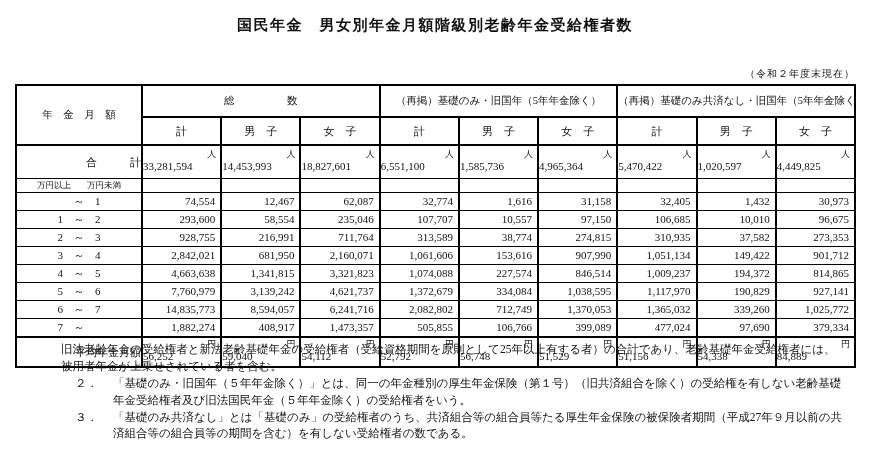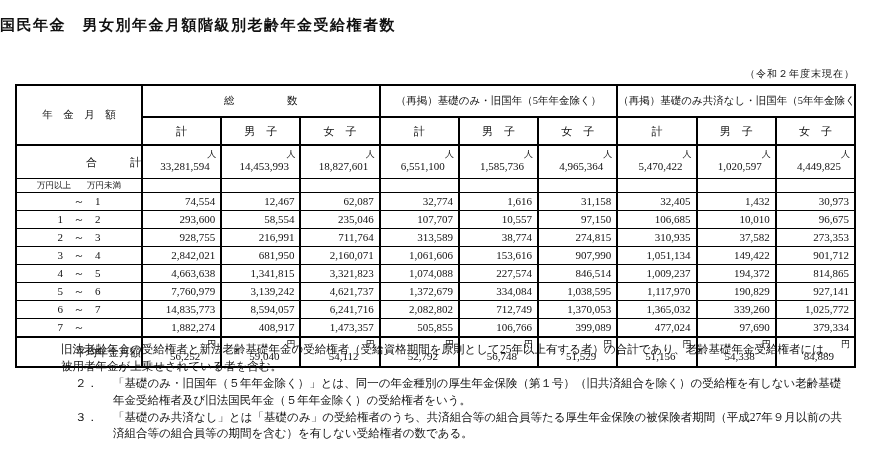--- a/index.html
+++ b/index.html
@@ -1,41 +1,41 @@
 <!DOCTYPE html>
 <html lang="ja"><head>
 <meta charset="utf-8">
 <style>
   html,body{margin:0;padding:0;background:#fff;}
   body{width:870px;height:451px;overflow:hidden;
        font-family:"Liberation Serif","DejaVu Serif",serif;color:#111;}
   .page{position:relative;width:870px;height:451px;background:#fff;}
 
-  .title{position:absolute;top:16px;left:0;width:870px;
+  .title{position:absolute;top:16px;left:0;width:870px;text-align:center;
          font-size:15px;font-weight:bold;letter-spacing:1.5px;}
   .asof{position:absolute;top:67px;right:15px;font-size:10px;letter-spacing:1px;}
 
   table.tbl{position:absolute;top:84px;left:15px;width:841px;
             border-collapse:collapse;table-layout:fixed;border:2px solid #000;}
   .tbl th,.tbl td{border:1px solid #000;padding:0;font-weight:normal;
                   font-size:11px;line-height:1.15;vertical-align:middle;
                   overflow:hidden;white-space:nowrap;}
   col.c-label{width:126px;}
 
   .hr1 th{height:30px;font-size:10.5px;}
   .hr2 th{height:26px;font-size:11px;}
   .b-r2{border-right-width:2px !important;}
   .b-l2{border-left-width:2px !important;}
   .b-b2{border-bottom-width:2px !important;margin-left:34px;}
   .b-t2{border-top-width:2px !important;}
 
   td.num{text-align:right;padding:1px 5px 1px 1px;height:15px;}
   td.lbl{text-align:right;}
   .unit{font-size:9px;text-align:right;padding:1px 4px 0 0;line-height:1.1;}
-  .val{font-size:11px;text-align:center;padding:0 5px 2px 12px;line-height:1.2;}
+  .val{font-size:11px;text-align:left;padding:0 5px 2px 0;line-height:1.2;}
   tr.total-row td{height:32px;}
   tr.avg-row td{height:28px;}
   tr.range-row td{height:13px;}
   tr.body-row td{height:15px;}
 
   .range-hdr{display:flex;justify-content:space-between;
              font-size:8.5px;padding:0 20px;line-height:1.2;}
   .range-label{display:flex;align-items:center;font-size:11px;}
   .range-label .lo{width:46px;text-align:right;}
   .range-label .tld{flex:1;text-align:center;}

